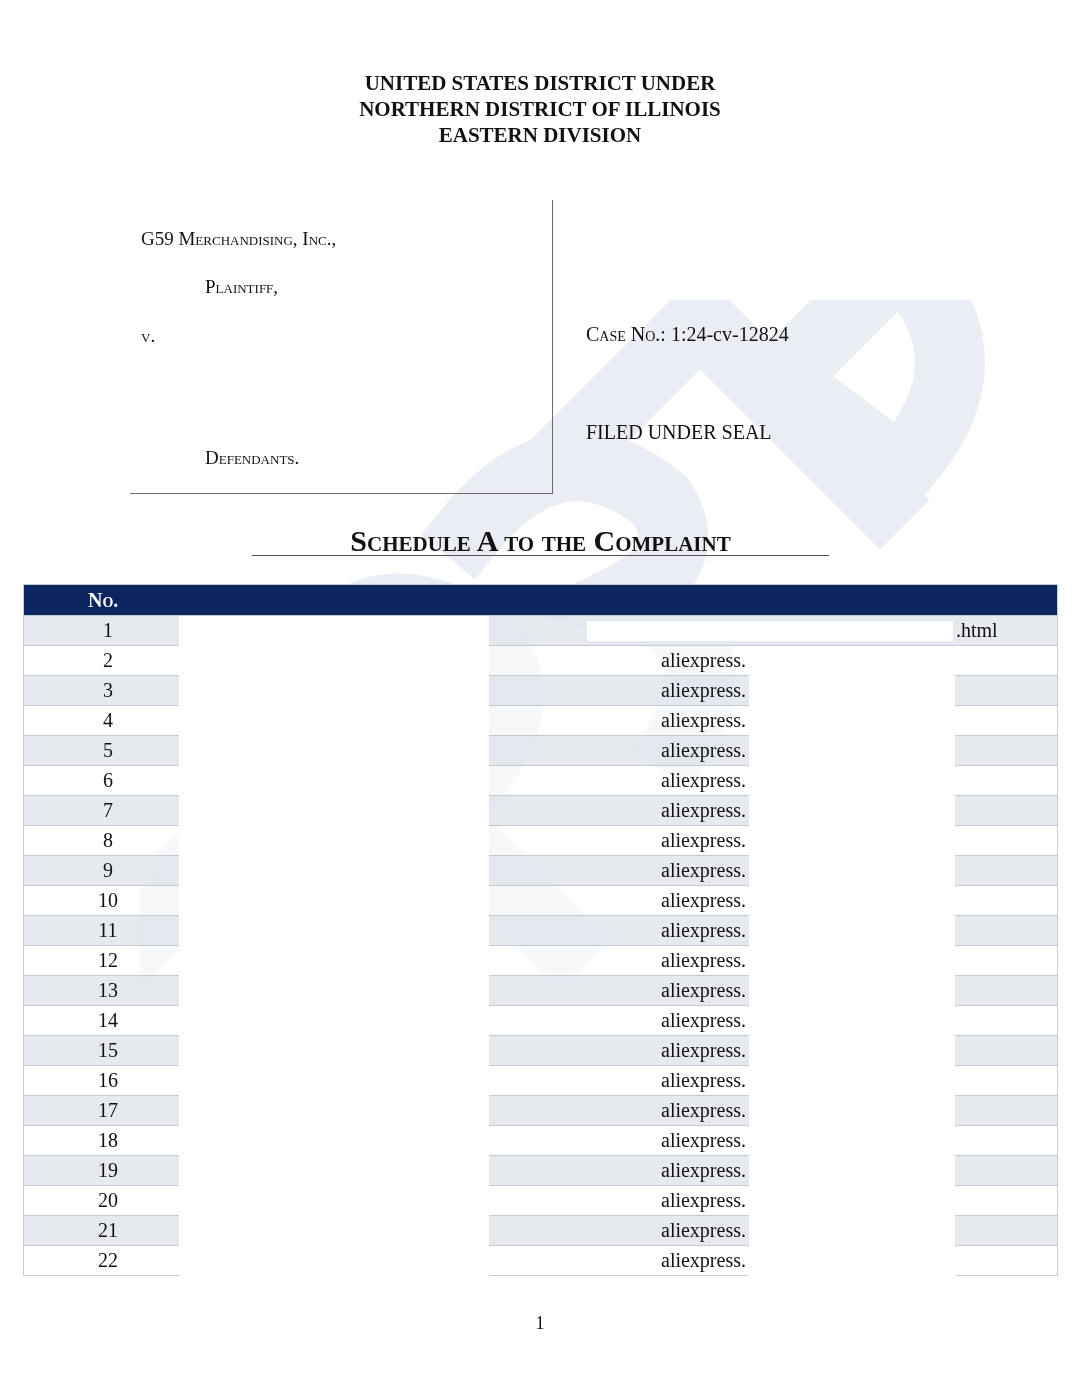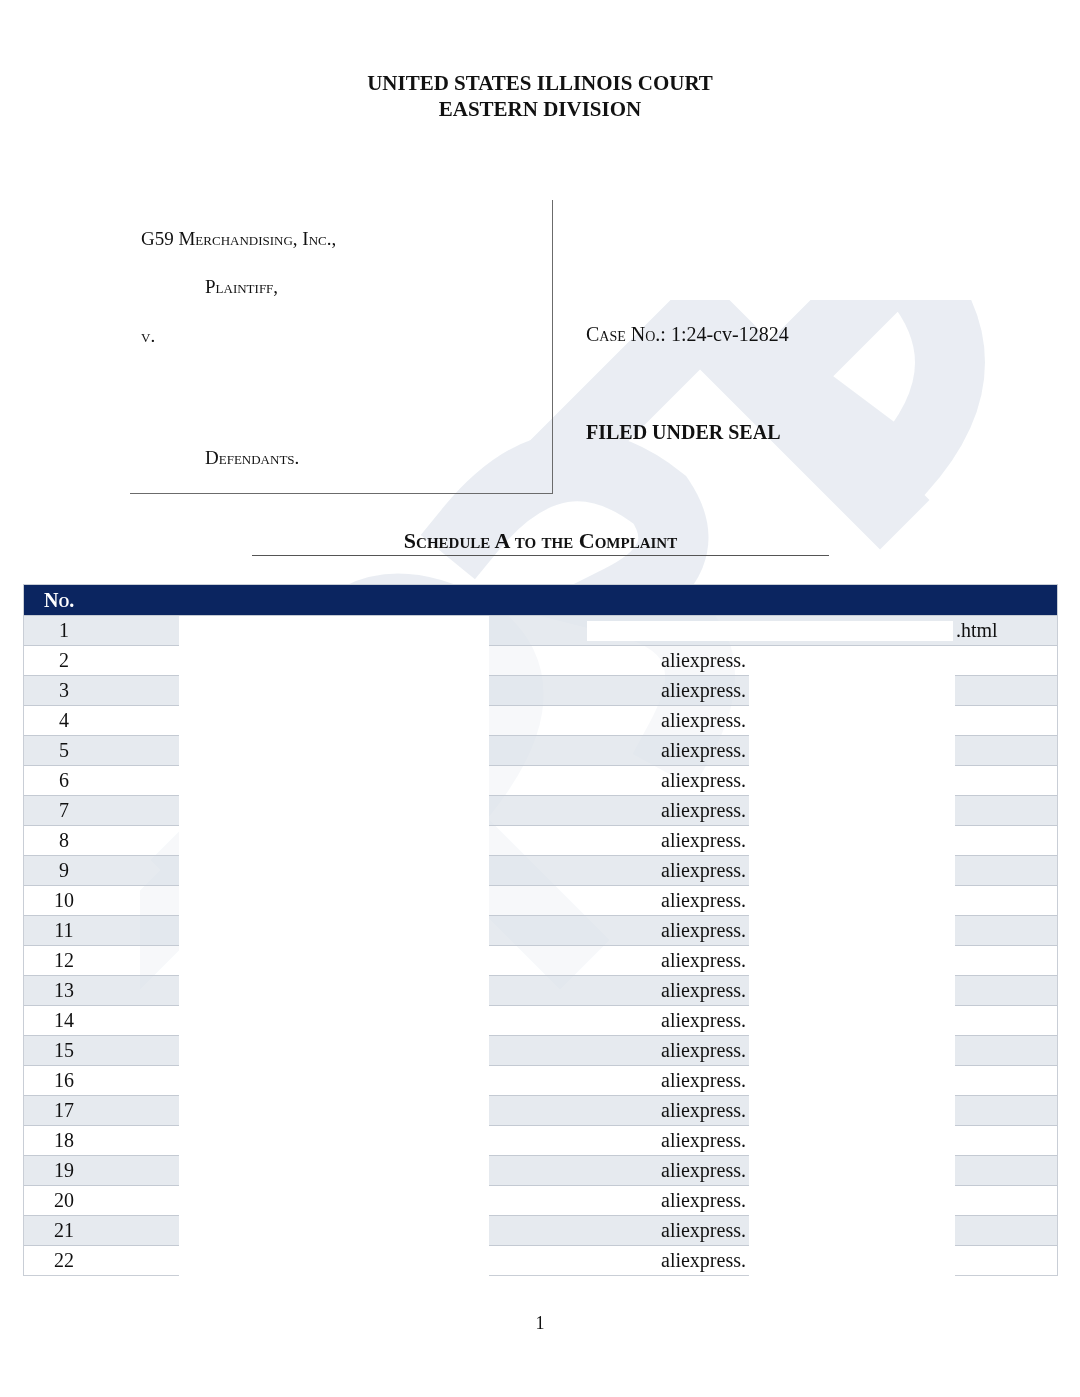--- a/index.html
+++ b/index.html
@@ -24,36 +24,36 @@
   }
   .caption-left {
     position: absolute; left: 130px; top: 200px; width: 423px; height: 294px;
     border-right: 1.5px solid #6b6b6b; border-bottom: 1.5px solid #6b6b6b;
     z-index: 2;
   }
   .caption-left .t { position: absolute; font-size: 19px; font-variant: small-caps; line-height: 24px; }
   .caption-right { position: absolute; left: 586px; z-index: 2; }
   .sc { font-variant: small-caps; }
   .case-no { top: 323px; font-size: 20px; }
-  .sealed { top: 421px; font-size: 20px; font-weight: bold; text-align: right; }
+  .sealed { top: 421px; font-size: 20px; font-weight: normal; text-align: right; }
   .schedule-title {
     position: absolute; top: 528px; left: 252px; width: 577px;
-    text-align: center; font-weight: bold; font-size: 22px; font-variant: small-caps;
+    text-align: center; font-weight: bold; font-size: 30px; font-variant: small-caps;
     border-bottom: 1.5px solid #555; padding-bottom: 1px; line-height: 26px;
     z-index: 2;
   }
   .table-wrap {
     position: absolute; left: 23px; top: 584px; width: 1035px;
     border: 1px solid #c9ced6; z-index: 2;
   }
   .thead {
     display: flex; height: 30px; background: #0b2560; color: #fff;
     font-weight: bold; font-variant: small-caps; font-size: 20px; align-items: center;
   }
-  .col-no { width: 155px; padding-left: 20px; }
+  .col-no { width: 155px; padding-left: 20px; margin-left: 44px; }
   .col-seller { width: 310px; text-align: center; }
   .col-store { flex: 1; text-align: center; }
   .thead .col-seller { width: 300px; text-align: left; padding-left: 82px; }
   .row {
     position: relative; height: 30px; display: flex; align-items: center;
     font-size: 20px; border-top: 1px solid #c4cad3;
   }
   .row.odd { background: rgba(226,230,236,0.85); }
   .row.even { background: rgba(255,255,255,0.6); }
   .row .col-no { width: 80px; text-align: center; padding-left: 0; }
@@ -75,21 +75,22 @@
     <line x1="60" y1="560" x2="230" y2="730"></line>
     <line x1="0" y1="640" x2="180" y2="460"></line>
     <path d="M150 420 Q 200 260 330 330 Q 420 390 300 520 L 420 640"></path>
     <path d="M330 230 Q 420 120 520 200 Q 560 260 480 300 Q 600 330 540 440"></path>
     <path d="M430 150 L 560 20 L 740 200"></path>
     <path d="M640 80 L 760 -40 Q 860 60 760 170 Z"></path>
   </g>
 </svg>
 
 <div class="court-header">
-  <div>UNITED STATES ILLINOIS COURT</div>
+  <div>UNITED STATES DISTRICT UNDER</div>
+  <div>NORTHERN DISTRICT OF ILLINOIS</div>
   <div>EASTERN DIVISION</div>
 </div>
 
 <div class="caption-left">
   <div class="t" style="left:11px; top:27px;">G59 Merchandising, Inc.,</div>
   <div class="t" style="left:75px; top:75px;">Plaintiff,</div>
   <div class="t" style="left:11px; top:124px;">v.</div>
   <div class="t" style="left:75px; top:246px;">Defendants.</div>
 </div>
 

